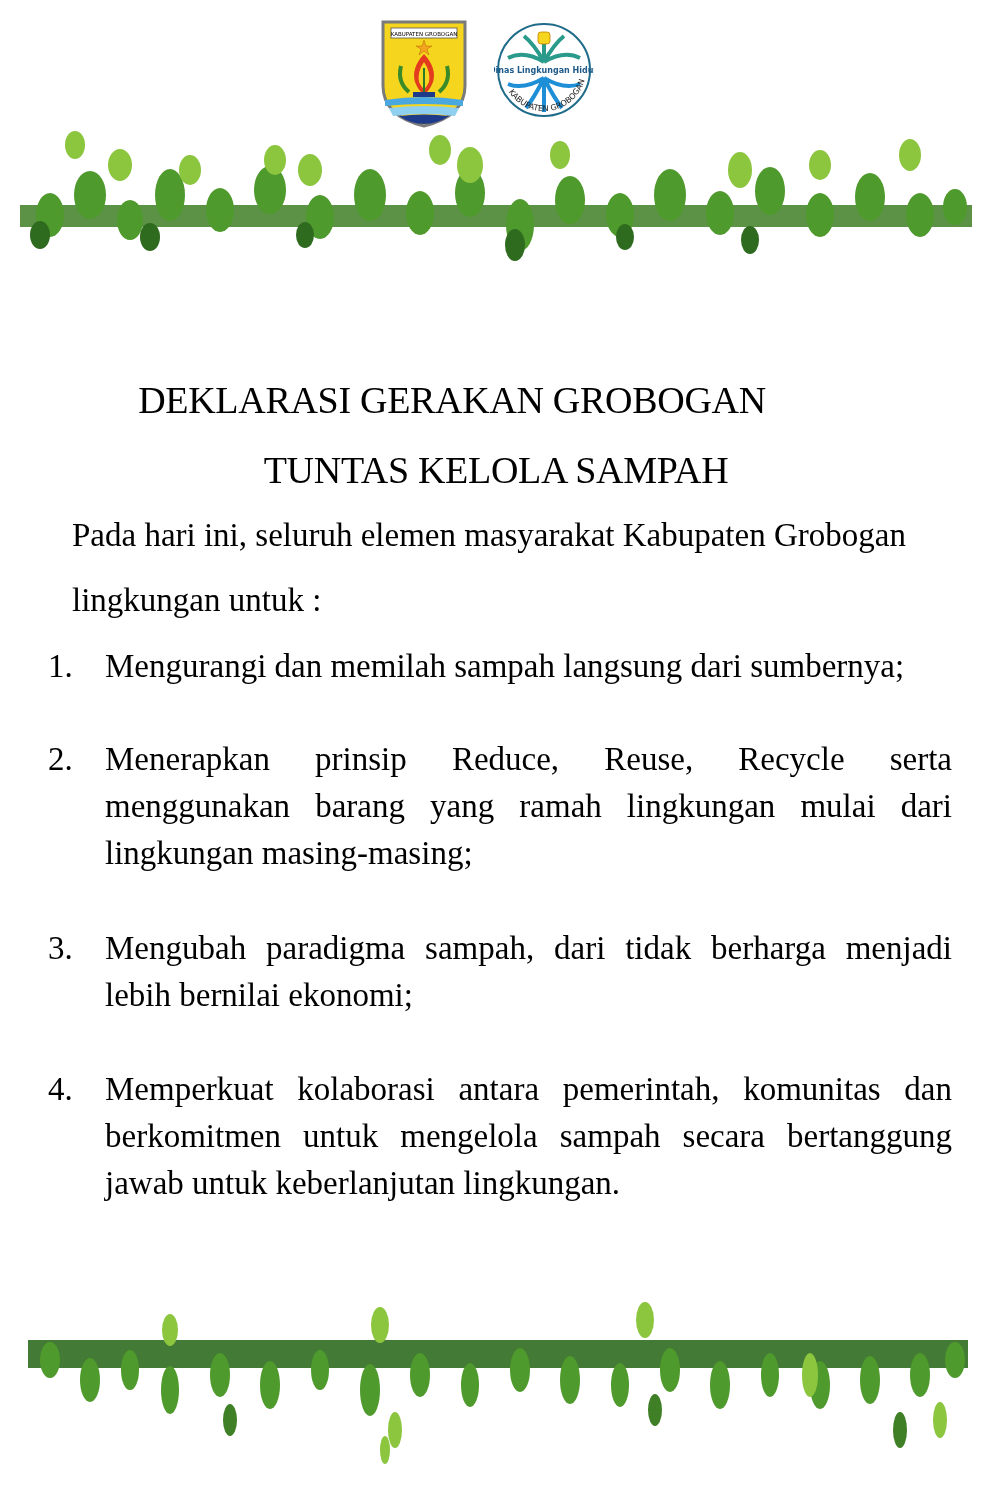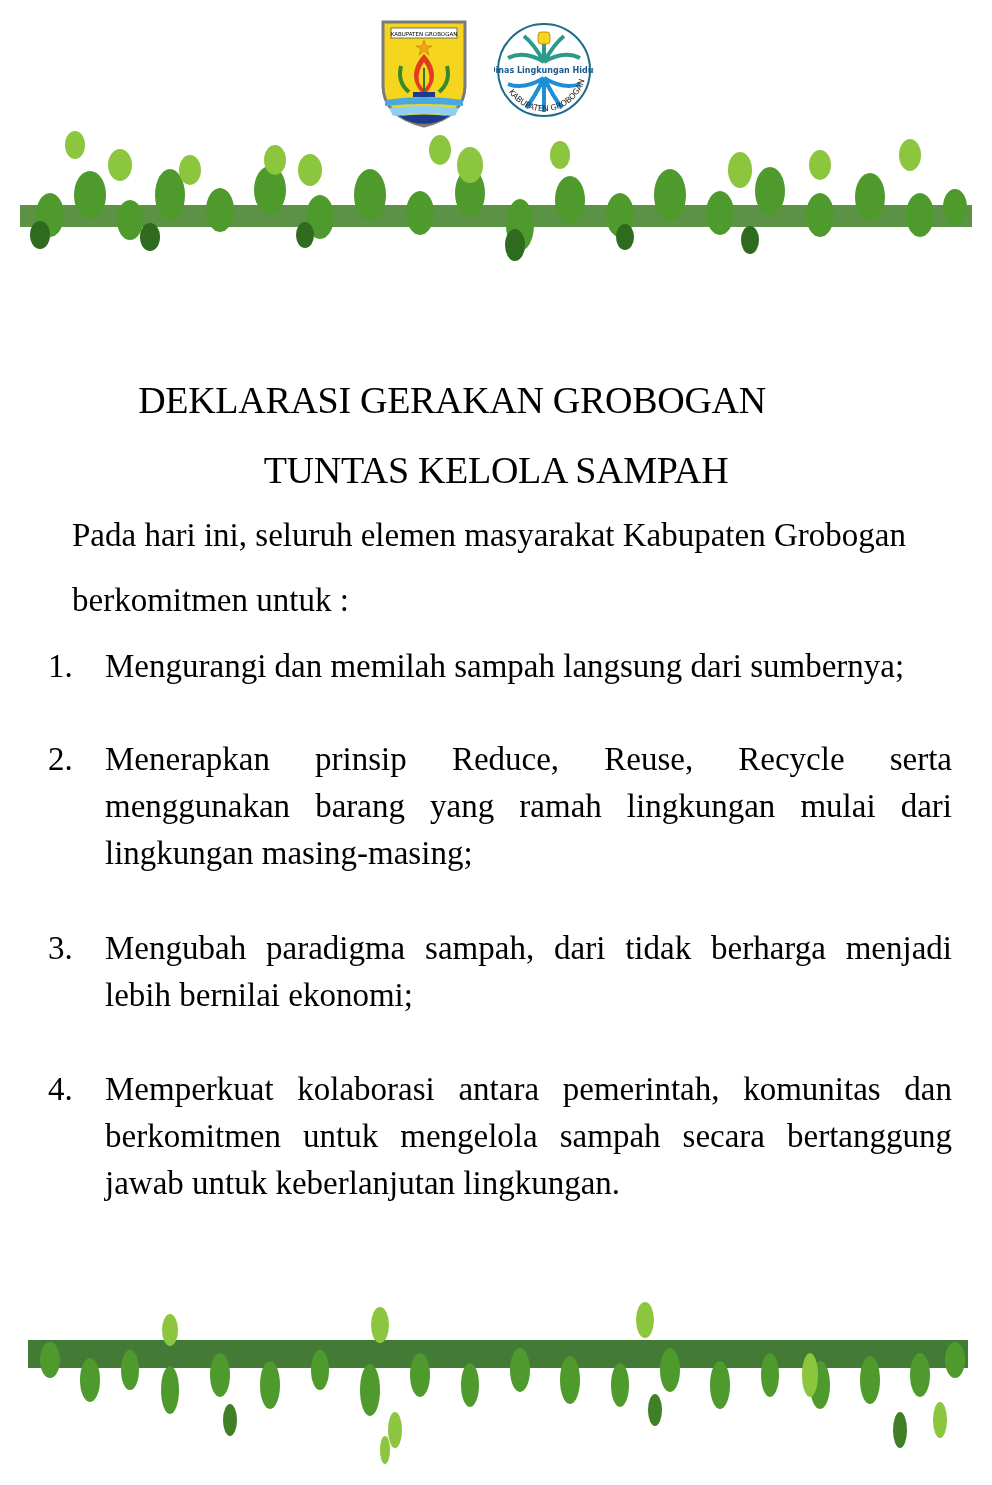--- a/index.html
+++ b/index.html
@@ -109,21 +109,21 @@
         <ellipse cx="605" cy="112" rx="9" ry="13"></ellipse>
         <ellipse cx="730" cy="115" rx="9" ry="14"></ellipse>
     </g>
   </g>
 </svg>
 
 <div class="title t1">DEKLARASI GERAKAN GROBOGAN</div>
 <div class="title t2">TUNTAS KELOLA SAMPAH</div>
 
 <div class="intro l1">Pada hari ini, seluruh elemen masyarakat Kabupaten Grobogan</div>
-<div class="intro l2">berkomitmen untuk :</div>
+<div class="intro l2">lingkungan untuk :</div>
 
 <div class="item item1">
   <span class="num">1.</span>
   <span class="txt">Mengurangi dan memilah sampah langsung dari sumbernya;</span>
 </div>
 <div class="item item2">
   <span class="num">2.</span>
   <span class="txt">Menerapkan prinsip Reduce, Reuse, Recycle serta menggunakan barang yang ramah lingkungan mulai dari lingkungan masing-masing;</span>
 </div>
 <div class="item item3">

